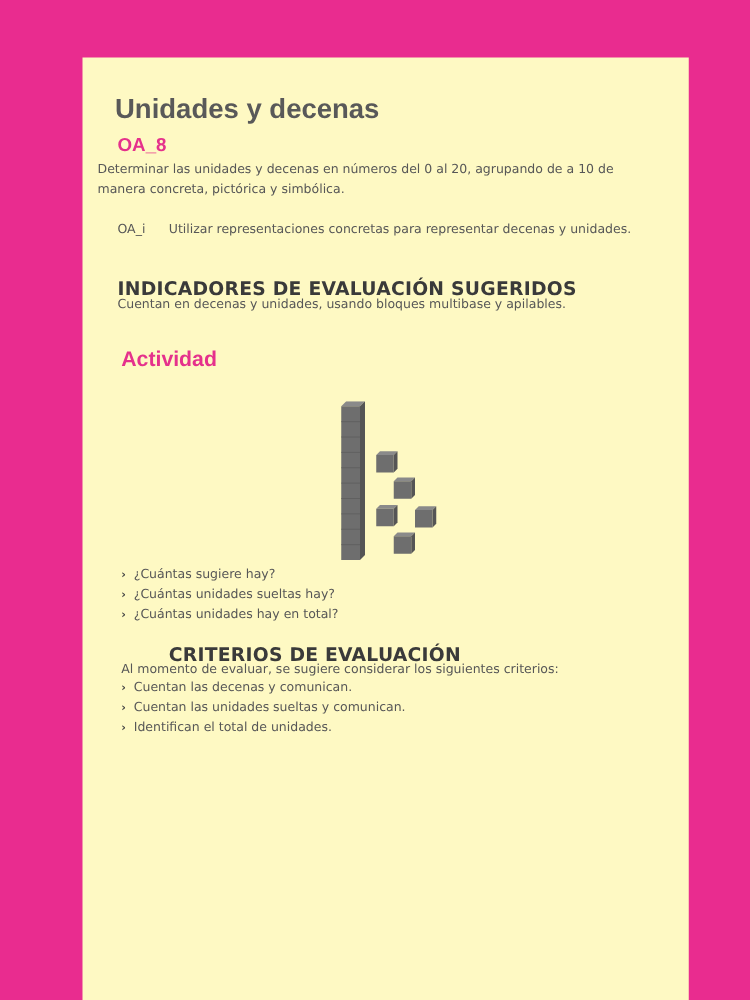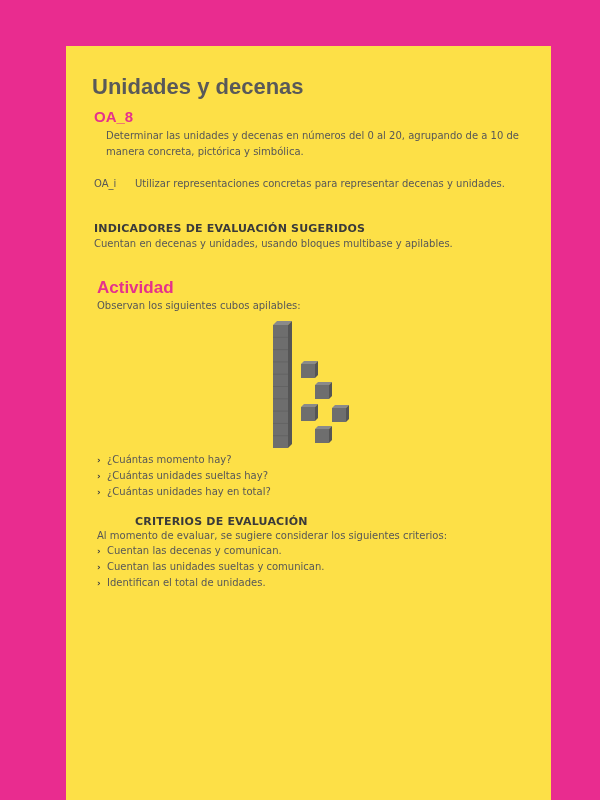--- a/index.html
+++ b/index.html
@@ -1,26 +1,26 @@
 <!DOCTYPE html>
 <html><head>
 <meta charset="utf-8">
 <style>
   html, body { margin:0; padding:0; }
   body { width:600px; height:800px; background:#e92c8f; position:relative; overflow:hidden; font-family:"DejaVu Sans", sans-serif; }
-  .card { position:absolute; left:66px; top:46px; width:485px; height:754px; background:#fde047; }
+  .card { position:absolute; left:66px; top:46px; width:485px; height:754px; background:#fef9c3; }
   .abs { position:absolute; }
   .title { left:26px; top:28px; font-family:"Liberation Sans", sans-serif; font-weight:bold; font-size:22px; color:#595959; white-space:nowrap; }
   .oa { left:28px; top:62px; font-family:"Liberation Sans", sans-serif; font-weight:bold; font-size:15px; color:#e5318c; }
   .body-text { font-size:10px; color:#575757; line-height:16px; }
-  .desc { left:40px; top:82px; width:440px; }
+  .desc { left:12px; top:82px; width:440px; }
   .oa-row { display:flex; font-size:10px; color:#575757; line-height:15px; white-space:nowrap; }
   .oa-code { width:41px; }
   .oa-list { left:28px; top:130px; }
-  .heading { font-size:11px; font-weight:bold; color:#3a3a3a; letter-spacing:0.2px; white-space:nowrap; }
+  .heading { font-size:15px; font-weight:bold; color:#3a3a3a; letter-spacing:0.2px; white-space:nowrap; }
   .ind-h { left:28px; top:176px; }
   .ind-t { left:28px; top:190px; white-space:nowrap; }
   .act { left:31px; top:232px; font-family:"Liberation Sans", sans-serif; font-weight:bold; font-size:17px; color:#e5318c; }
   .obs { left:31px; top:252px; white-space:nowrap; }
   .bullets { font-size:10px; color:#575757; line-height:16px; white-space:nowrap; }
   .bullet { display:flex; align-items:center; }
   .chev { display:inline-block; width:10px; font-size:9px; color:#444; font-weight:bold; }
   .q-list { left:31px; top:406px; }
   .crit-h { left:31px; top:469px;margin-left:38px; }
   .crit-t { left:31px; top:482px; white-space:nowrap; }
@@ -39,21 +39,20 @@
     <div class="oa-row">
       <span class="oa-code">OA_i</span>
       <span>Utilizar representaciones concretas para representar decenas y unidades.</span>
     </div>
   </div>
 
   <div class="abs heading ind-h">INDICADORES DE EVALUACIÓN SUGERIDOS</div>
   <div class="abs body-text ind-t">Cuentan en decenas y unidades, usando bloques multibase y apilables.</div>
 
   <div class="abs act">Actividad</div>
-  <div class="abs body-text obs">Observan los siguientes cubos apilables:</div>
 
   <div class="abs fig">
     <svg width="90" height="128" viewBox="0 0 90 128">
 
       <g>
         <polygon points="3,4 7,0 22,0 18,4" fill="#8a8a8a"></polygon>
         <polygon points="18,4 22,0 22,123 18,127" fill="#555"></polygon>
         <rect x="3" y="4" width="15" height="123" fill="#6e6e6e"></rect>
         <g stroke="#5c5c5c" stroke-width="0.6">
           <line x1="3" y1="16.3" x2="18" y2="16.3"></line>
@@ -92,21 +91,21 @@
         <polygon points="45,108 48,105 62,105 59,108" fill="#8a8a8a"></polygon>
           <polygon points="59,108 62,105 62,119 59,122" fill="#555"></polygon>
           <rect x="45" y="108" width="14" height="14" fill="#6e6e6e"></rect>
       </g>
     </svg>
   </div>
 
   <div class="abs bullets q-list">
     <div class="bullet">
       <span class="chev">›</span>
-      <span>¿Cuántas momento hay?</span>
+      <span>¿Cuántas sugiere hay?</span>
     </div>
     <div class="bullet">
       <span class="chev">›</span>
       <span>¿Cuántas unidades sueltas hay?</span>
     </div>
     <div class="bullet">
       <span class="chev">›</span>
       <span>¿Cuántas unidades hay en total?</span>
     </div>
   </div>

